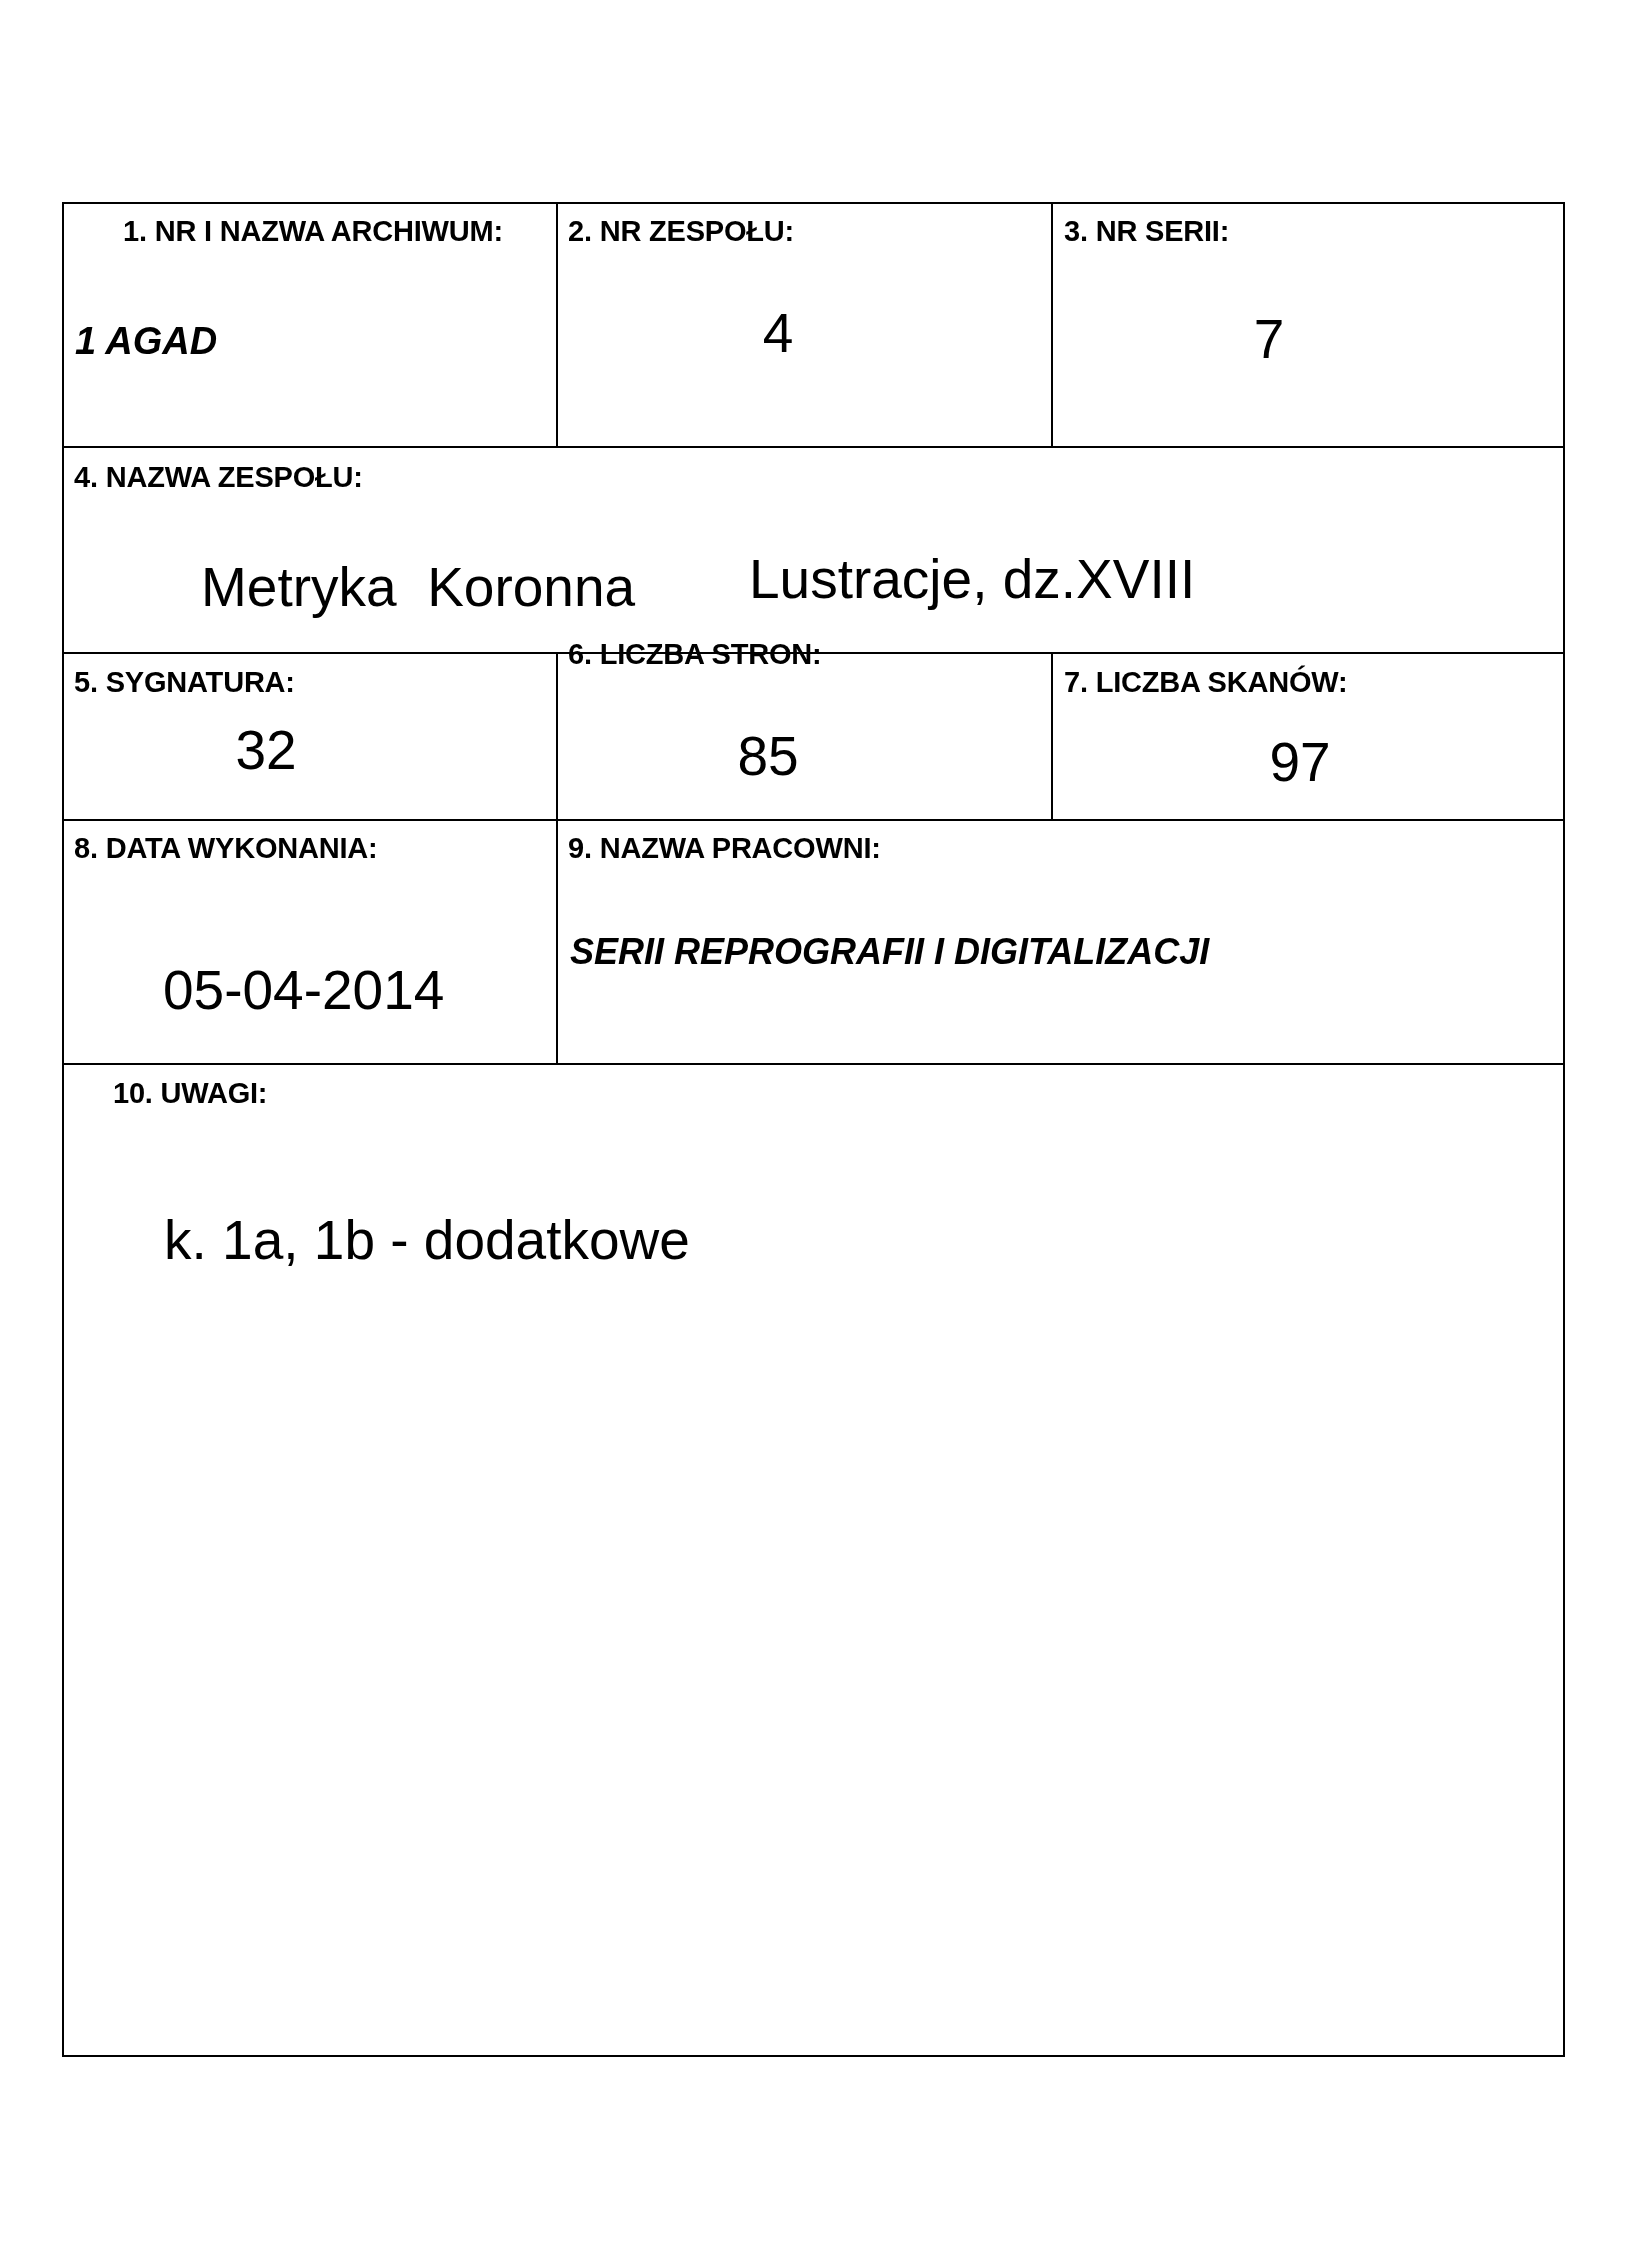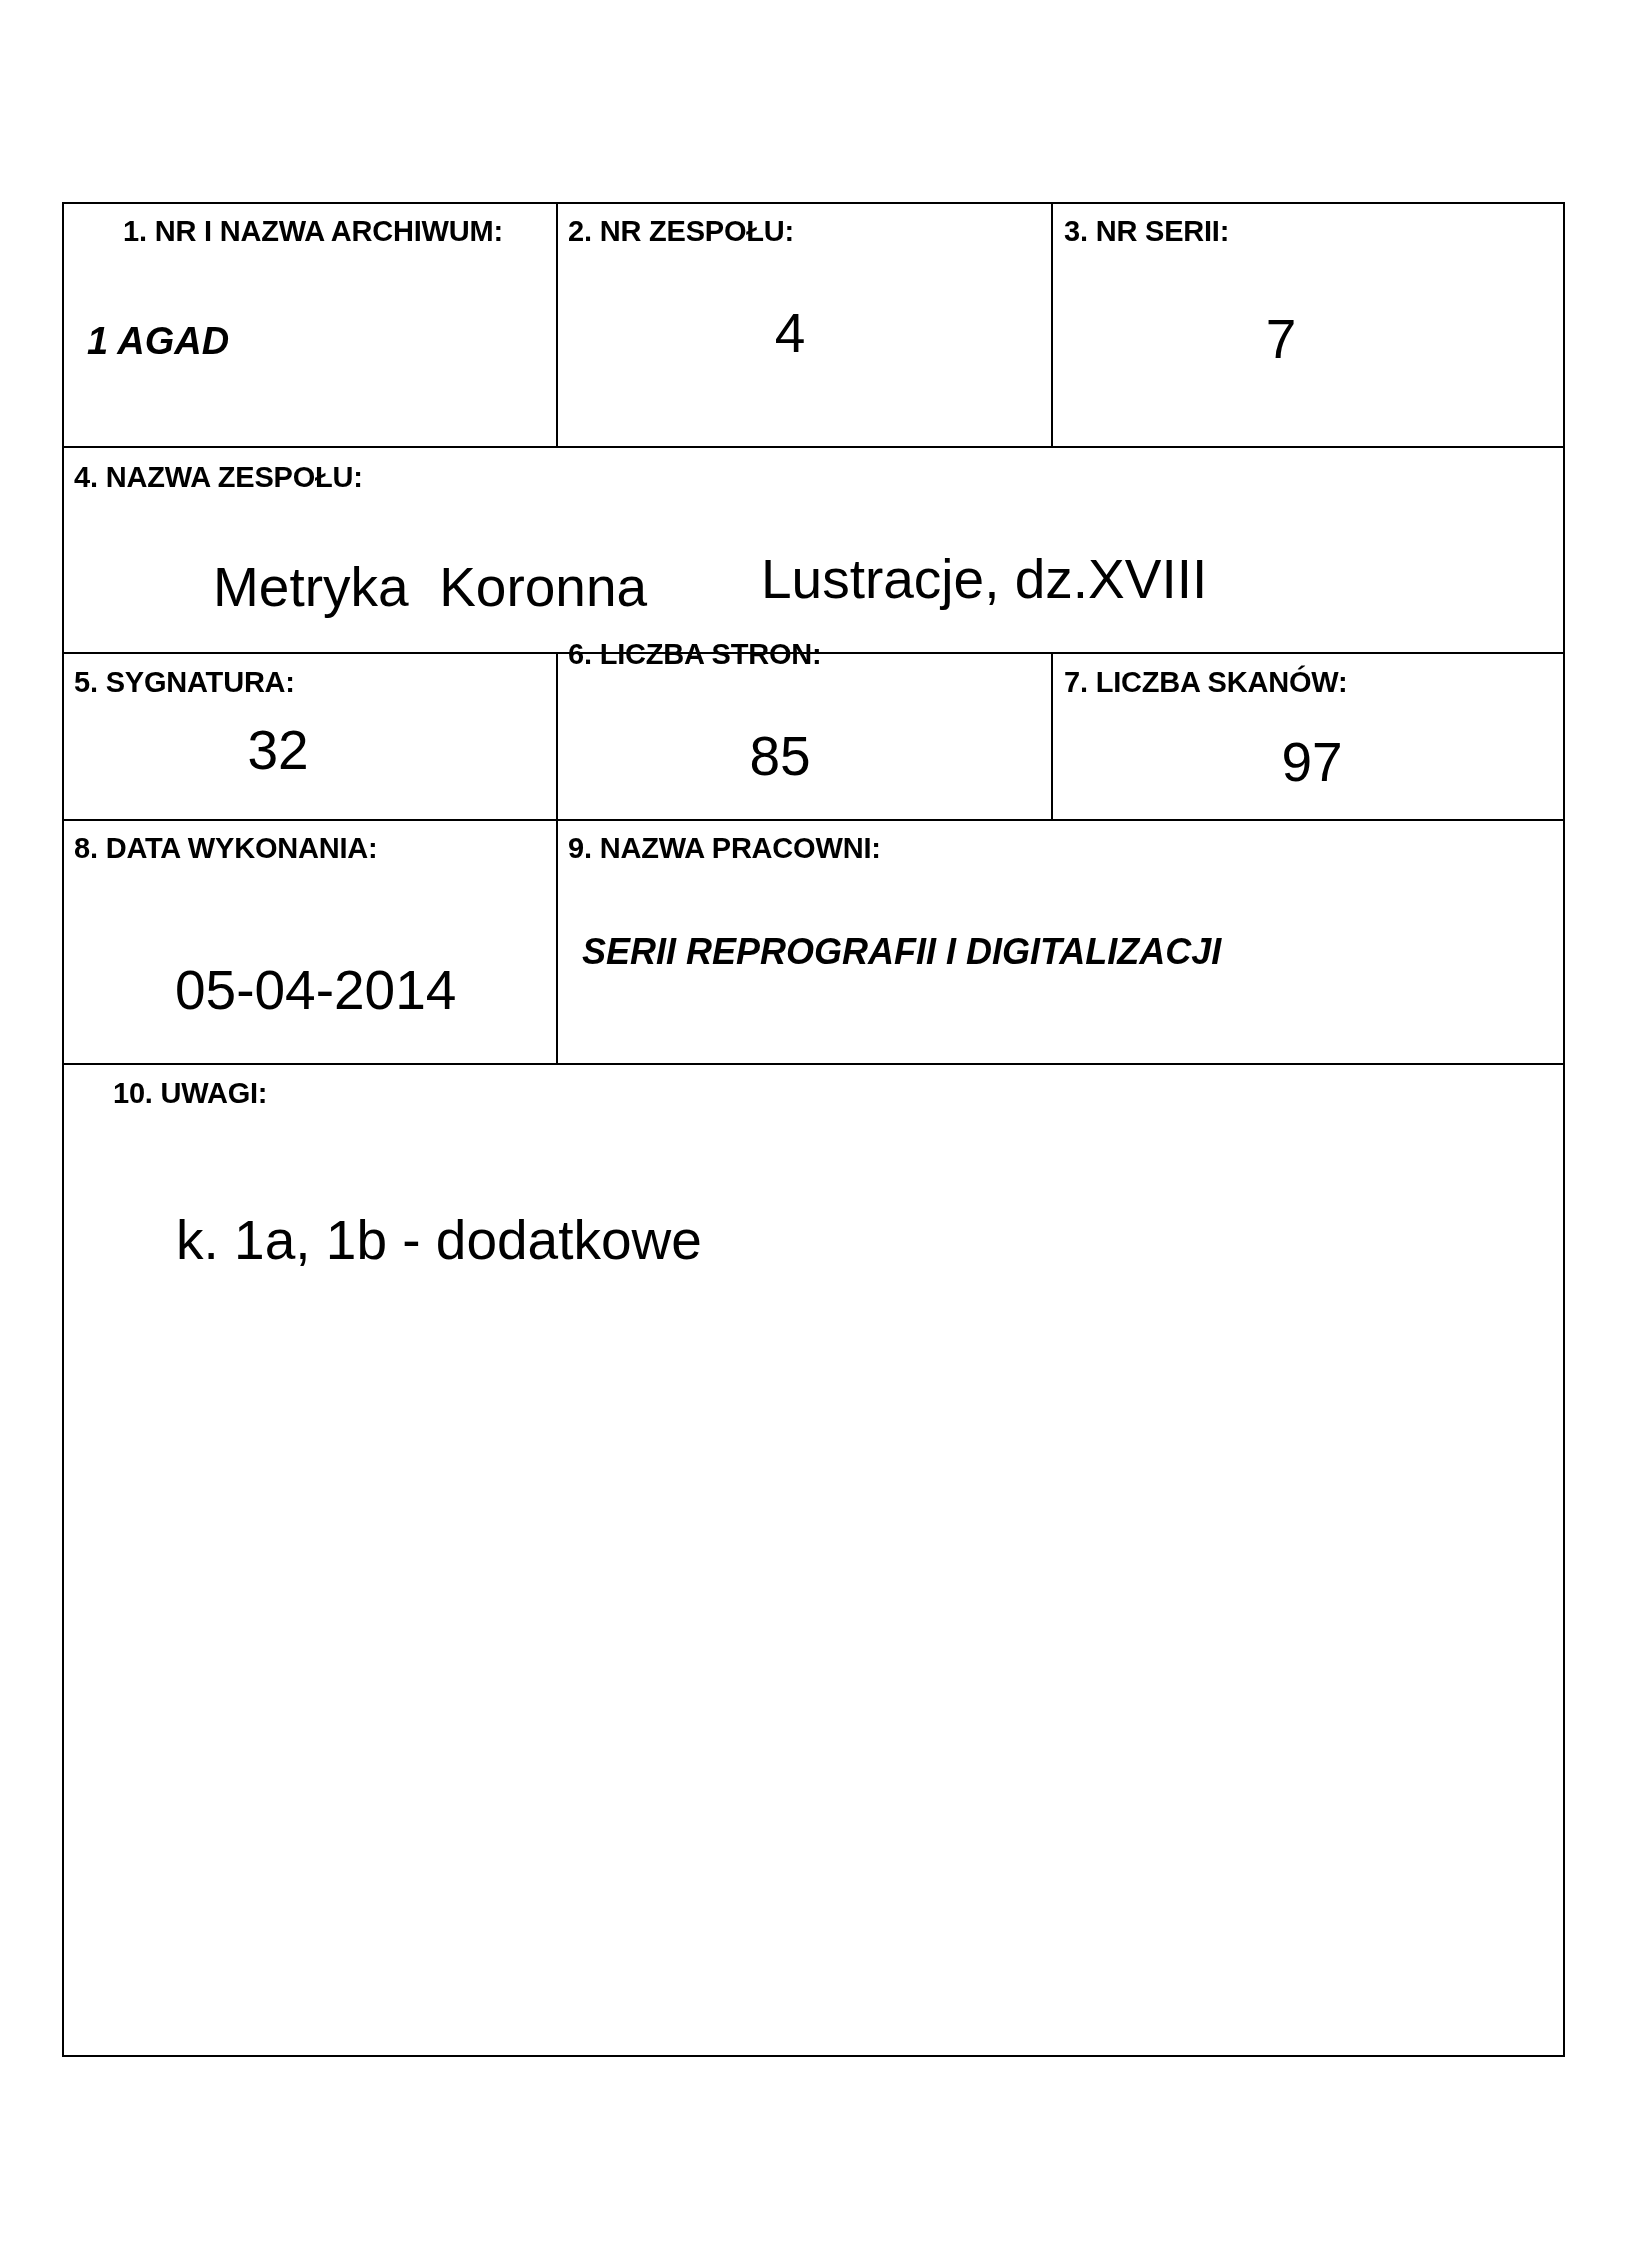--- a/index.html
+++ b/index.html
@@ -4,21 +4,21 @@
   <style>
     html, body { margin: 0; padding: 0; background: #ffffff; }
     body { width: 1628px; height: 2261px; position: relative; overflow: hidden;
            font-family: "Liberation Sans", sans-serif; color: #000; }
     .frame { position: absolute; left: 62px; top: 202px; width: 1503px; height: 1855px;
              border: 2.3px solid #000; box-sizing: border-box; }
     .hline { position: absolute; height: 2.3px; background: #000; }
     .vline { position: absolute; width: 2.3px; background: #000; }
     .lbl { position: absolute; font-weight: bold; font-size: 29px; line-height: 1;
            white-space: nowrap; letter-spacing: -0.2px; }
-    .val { position: absolute; font-size: 55px; line-height: 1; white-space: nowrap; margin-left: 12px; }
+    .val { position: absolute; font-size: 55px; line-height: 1; white-space: nowrap; }
     .ital { font-style: italic; font-weight: bold; }
     .center { transform: translateX(-50%); }
   </style>
 </head>
 <body>
 
 <div class="frame"></div>
 
 <div class="hline" style="left:62px; top:446px; width:1503px;"></div>
 <div class="hline" style="left:62px; top:652px; width:1503px;"></div>

